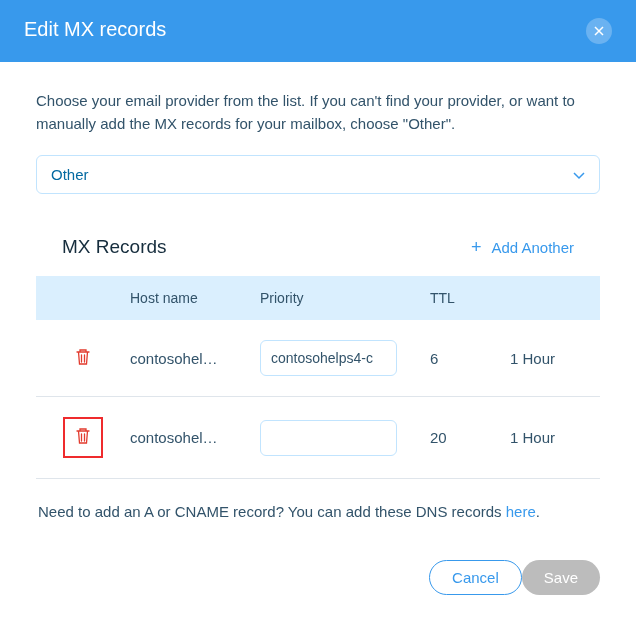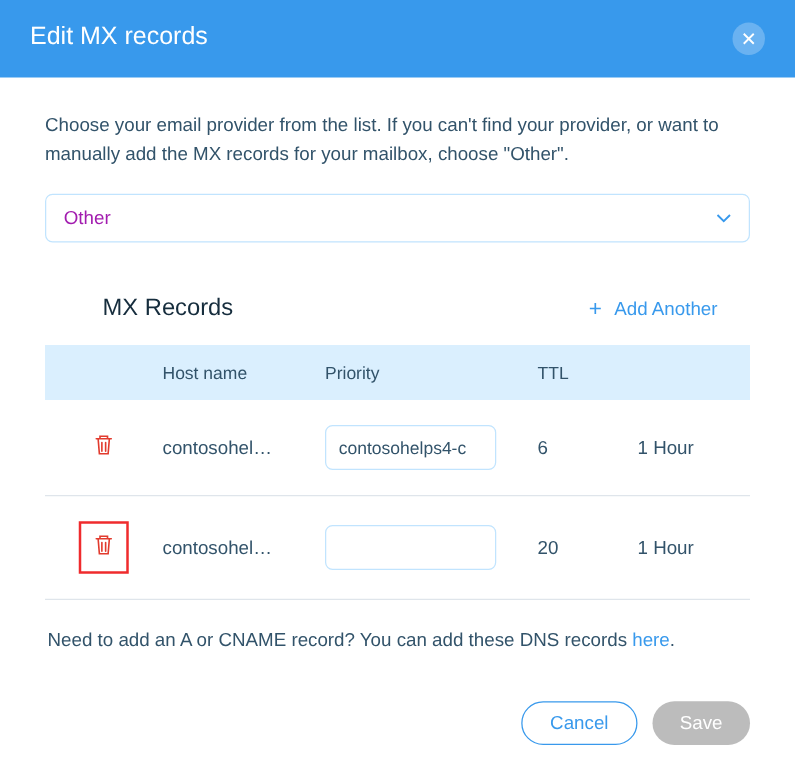--- a/index.html
+++ b/index.html
@@ -24,32 +24,32 @@
     .content { padding: 28px 36px 20px; }
     .instructions { color: #32536a; font-size: 15px; line-height: 1.5; margin-bottom: 20px; }
     .select-wrap {
       border: 1px solid #c1e4fe;
       border-radius: 6px;
       padding: 10px 14px;
       display: flex;
       justify-content: space-between;
       align-items: center;
       cursor: pointer;
-      color: #a21caf;
+      color: #0369a1;
       font-size: 15px;
       margin-bottom: 42px;
     }
     .chev { color: #3899ec; }
     .table-head {
       display: flex;
       justify-content: space-between;
       align-items: center;
       padding: 0 26px 18px;
     }
-    .table-title { font-size: 19px; color: #162d3d; margin-left: 20px; }
+    .table-title { font-size: 19px; color: #162d3d; }
     .add-another {
       color: #3899ec;
       font-size: 15px;
       cursor: pointer;
       display: flex;
       align-items: center;
       gap: 10px;
     }
     .plus { font-size: 18px; line-height: 1; }
     .thead {
@@ -88,21 +88,20 @@
     }
     .highlight-box {
       border: 2px solid #ef2b2d;
       padding: 8px 10px;
     }
     .footer-note { color: #32536a; font-size: 15px; margin-top: 24px; padding: 0 2px; }
     .footer-note a { color: #3899ec; text-decoration: none; cursor: pointer; }
     .actions {
       display: flex;
       justify-content: flex-end;
-      gap: 12px;
       margin-top: 40px;
     }
     .btn {
       border-radius: 18px;
       padding: 8px 22px;
       font-size: 15px;
       cursor: pointer;
       border: none;
       font-family: inherit;
     }

